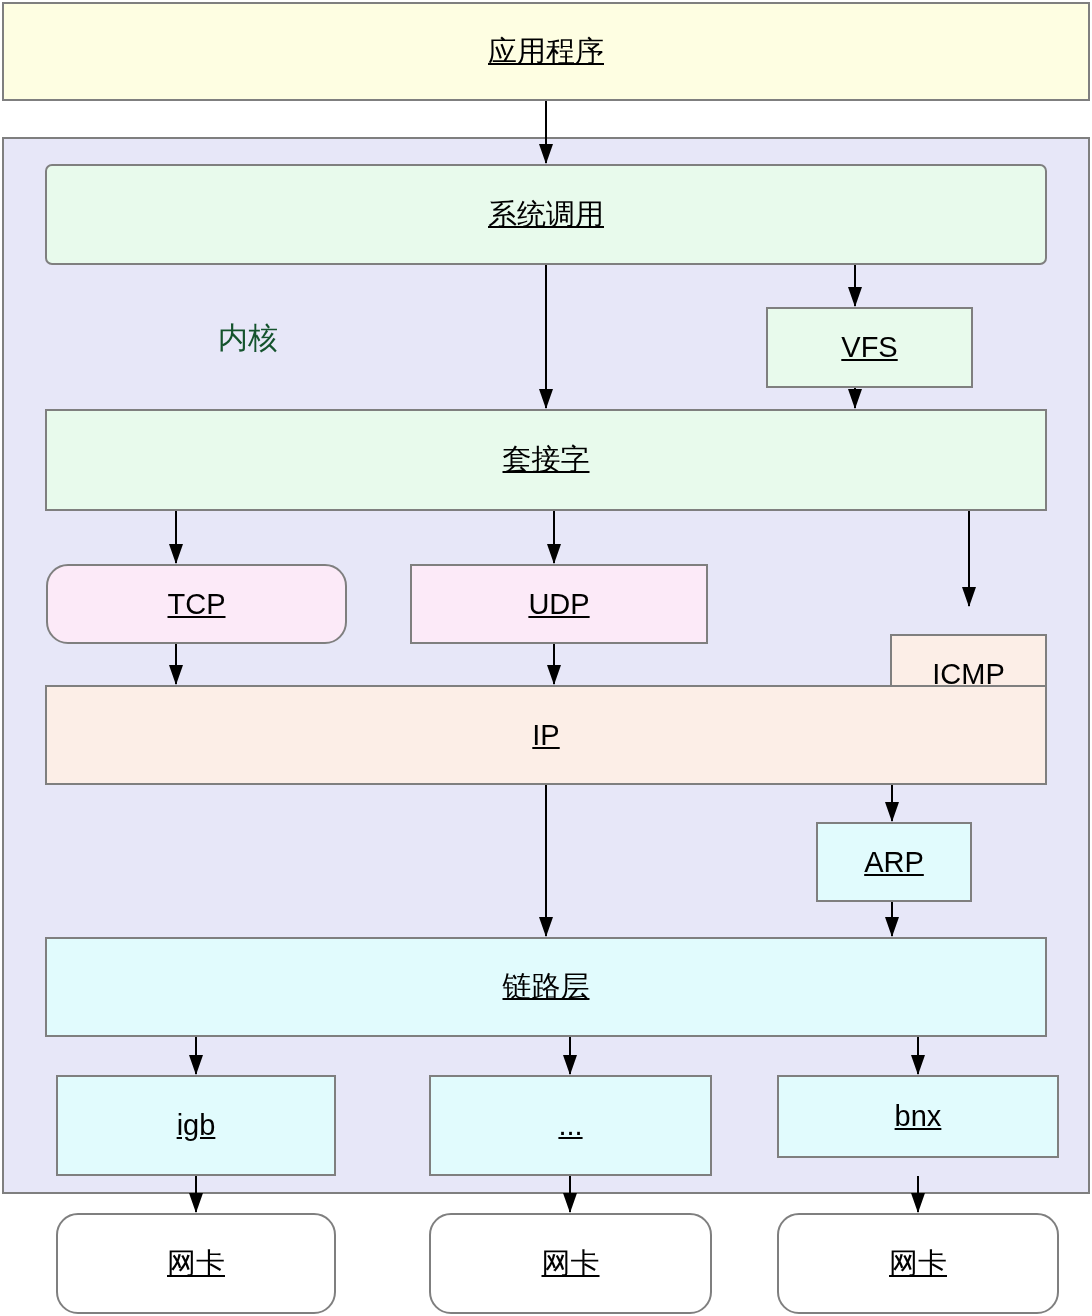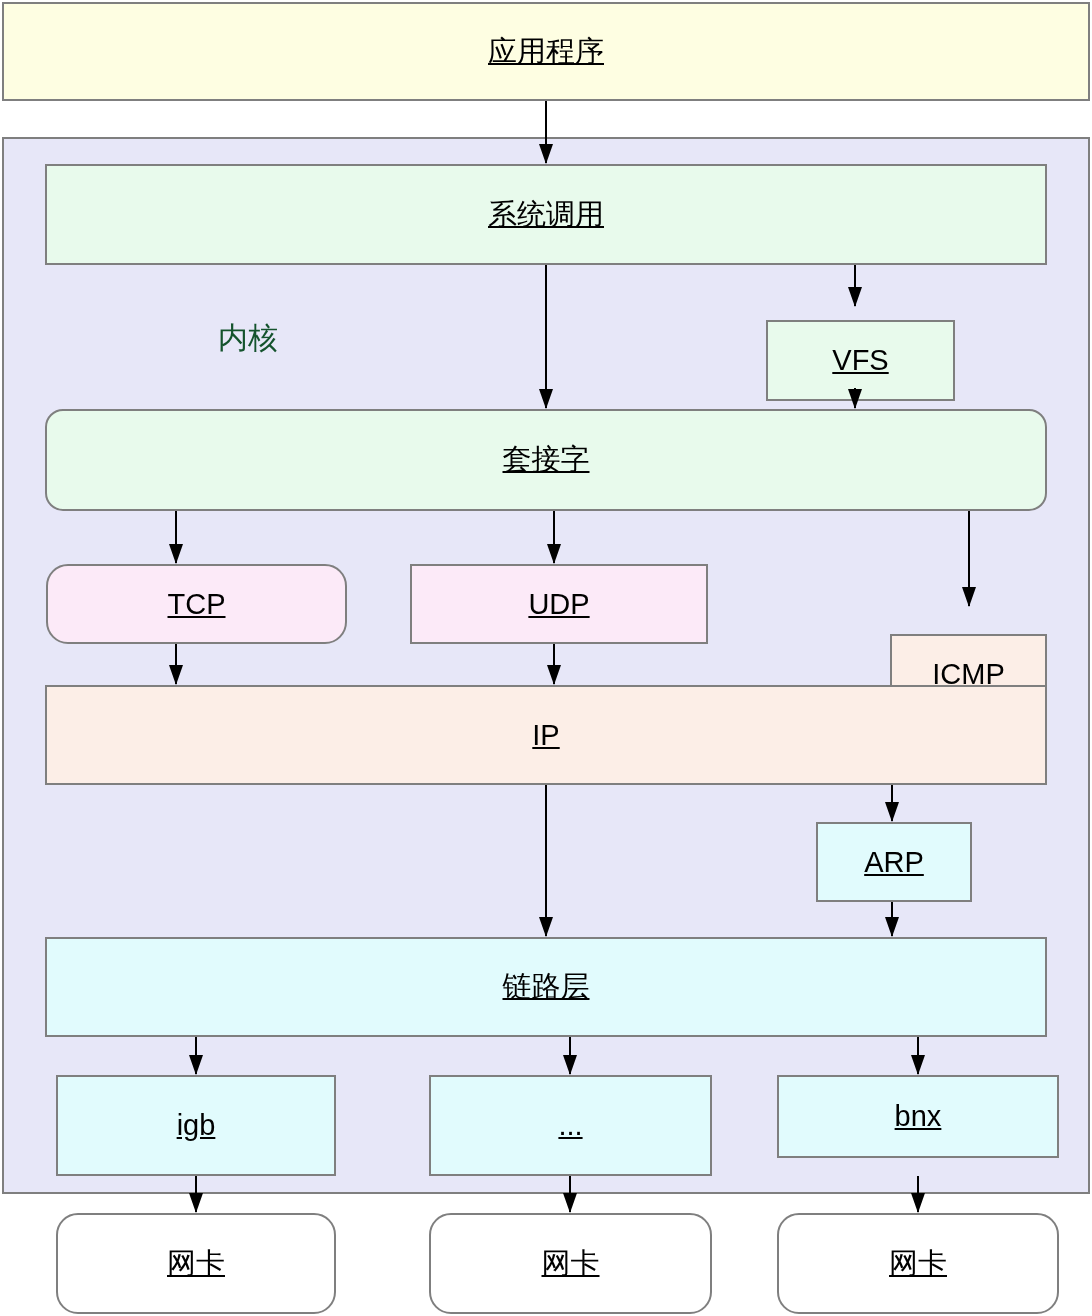--- a/index.html
+++ b/index.html
@@ -55,29 +55,29 @@
 
 <div class="canvas">
 
   <div class="node fill-yellow" style="left:2px;top:2px;width:1088px;height:99px;">
     <span>应用程序</span>
   </div>
 
   <div class="node fill-lavender" style="left:2px;top:137px;width:1088px;height:1057px;"></div>
   <div class="kernel-label">内核</div>
 
-  <div class="node fill-green" style="left:45px;top:164px;width:1002px;height:101px;">
+  <div class="node fill-green" style="left:45px;top:164px;width:1002px;height:101px;border-radius:7px;">
     <span>系统调用</span>
   </div>
 
-  <div class="node fill-green" style="left:766px;top:320px;width:189px;height:81px;">
+  <div class="node fill-green" style="left:766px;top:307px;width:207px;height:81px;">
     <span>VFS</span>
   </div>
 
-  <div class="node fill-green" style="left:45px;top:409px;width:1002px;height:102px;border-radius:18px;">
+  <div class="node fill-green" style="left:45px;top:409px;width:1002px;height:102px;">
     <span>套接字</span>
   </div>
 
   <div class="node fill-pink" style="left:46px;top:564px;width:301px;height:80px;border-radius:22px;">
     <span>TCP</span>
   </div>
 
   <div class="node fill-pink" style="left:410px;top:564px;width:298px;height:80px;">
     <span>UDP</span>
   </div>

